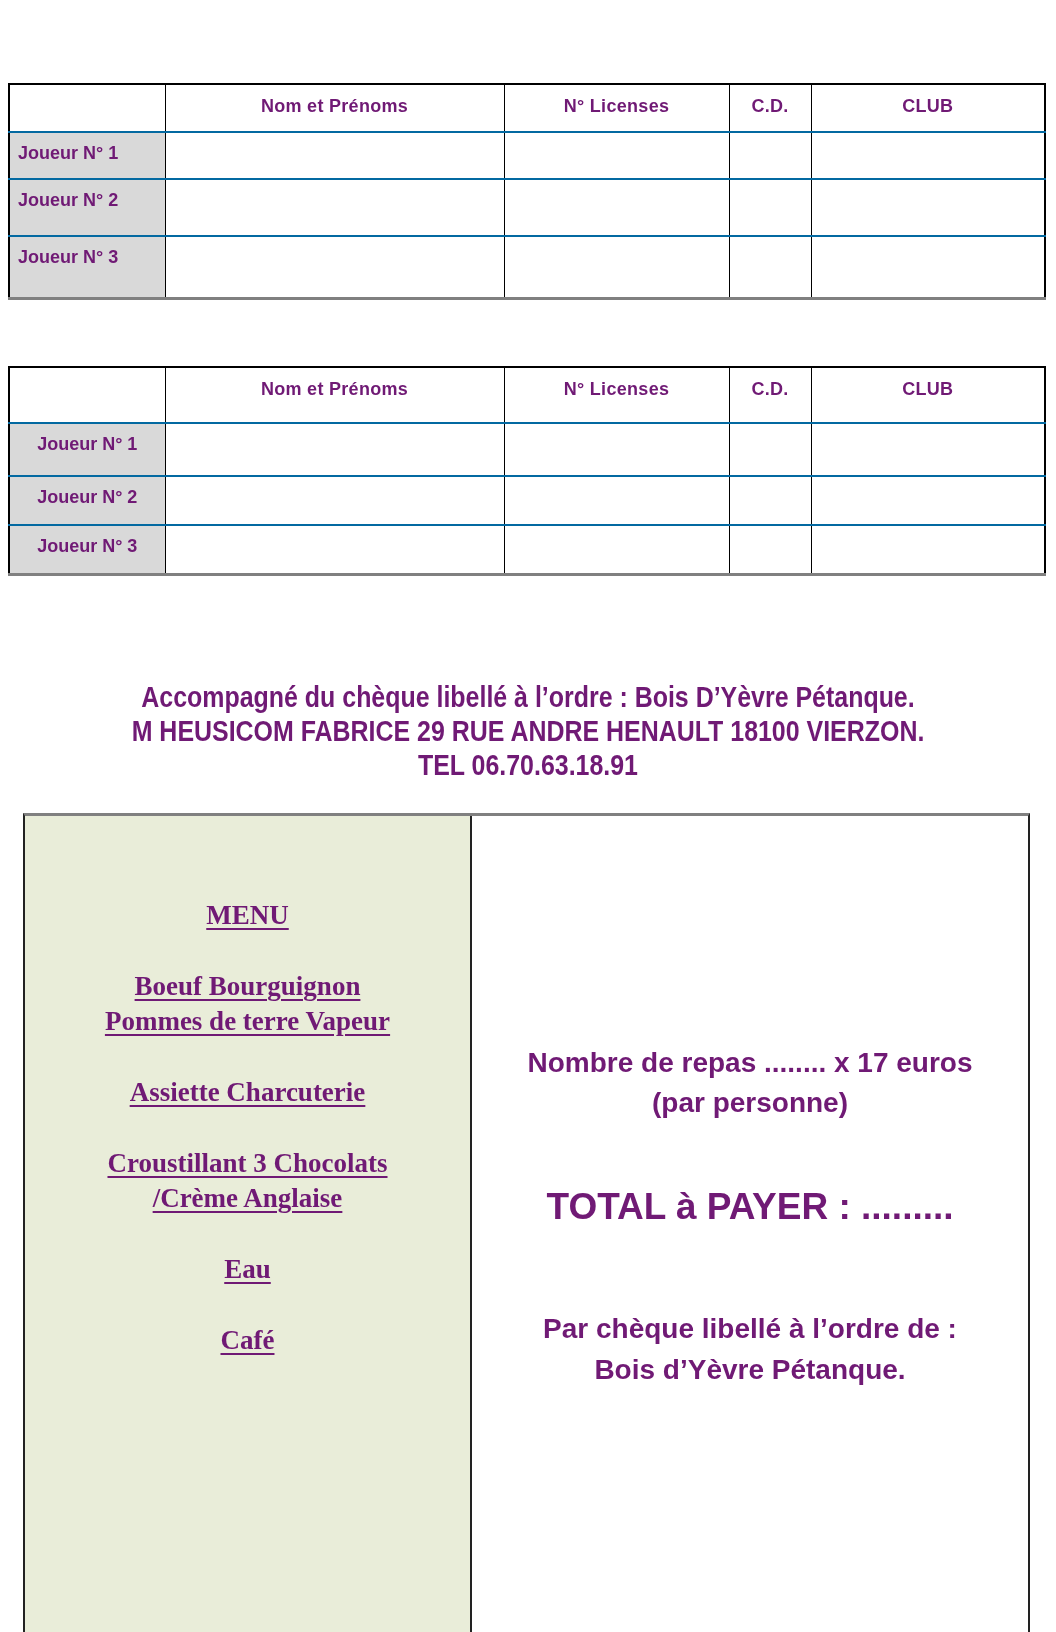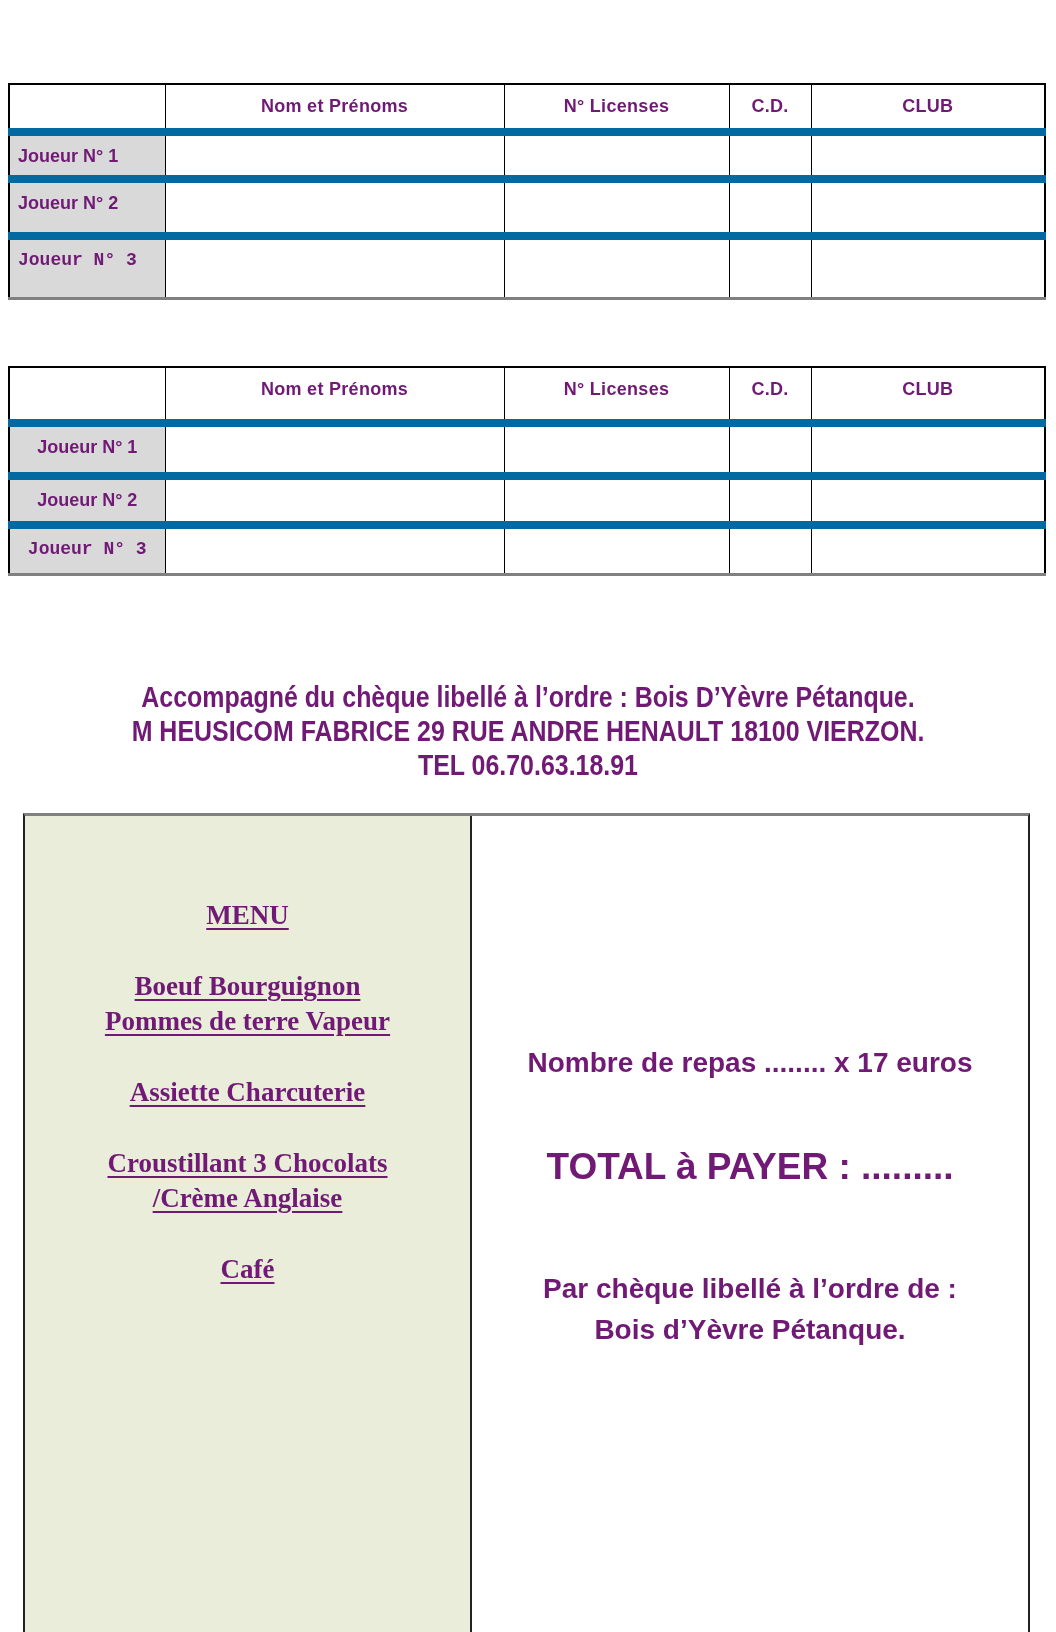--- a/index.html
+++ b/index.html
@@ -26,22 +26,22 @@
   }
   table.t1 { top: 83px; }
   table.t2 { top: 366px; }
   .ptable td {
     border-left: 1px solid #000;
     border-right: 1px solid #000;
     vertical-align: top;
     font-weight: bold;
     font-size: 18px;
   }
-  .ptable tr.body td { border-top: 8px solid #0369a1; }
-  .ptable tr.last td { border-bottom: 3px solid #808080; font-family: Liberation Mono, monospace; }
+  .ptable tr.body td { border-top: 2px solid #0369a1; }
+  .ptable tr.last td { border-bottom: 3px solid #808080; }
   .ptable td.hdr { text-align: center; padding-top: 11px; letter-spacing: 0.3px; }
   .ptable td.lbl { background: #d9d9d9; padding-top: 10px; }
   .t1 td.lbl { text-align: left; padding-left: 8px; }
   .t2 td.lbl { text-align: center; }
   .t1 tr.head td { height: 48px; }
   .t1 tr.r1 td { height: 47px; }
   .t1 tr.r2 td { height: 57px; }
   .t1 tr.r3 td { height: 62px; }
   .t2 tr.head td { height: 56px; }
   .t2 tr.r1 td { height: 53px; }
@@ -194,25 +194,27 @@
     <div>M HEUSICOM FABRICE 29 RUE ANDRE HENAULT 18100 VIERZON.</div>
     <div>TEL 06.70.63.18.91</div>
   </div>
 
   <div class="box">
     <div class="menu-cell">
       <span class="menu-title">MENU</span>
       <span class="menu-item">Boeuf Bourguignon Pommes de terre Vapeur</span>
       <span class="menu-item">Assiette Charcuterie</span>
       <span class="menu-item">Croustillant 3 Chocolats /Crème Anglaise</span>
+      <span class="menu-item">Eau</span>
       <span class="menu-item">Café</span>
     </div>
     <div class="pay-cell">
       <div class="meals-block">
         <div>Nombre de repas ........ x 17 euros</div>
+        <div>(par personne)</div>
       </div>
       <div class="total-line">TOTAL à PAYER : .........</div>
       <div class="cheque-block">
         <div>Par chèque libellé à l’ordre de :</div>
         <div>Bois d’Yèvre Pétanque.</div>
       </div>
     </div>
   </div>
 
 </div>

